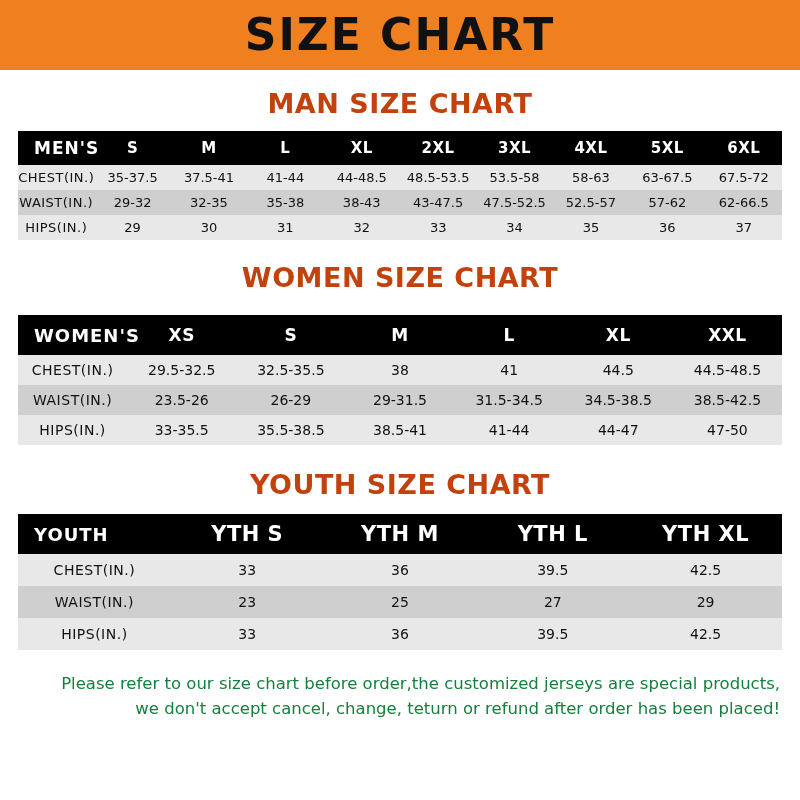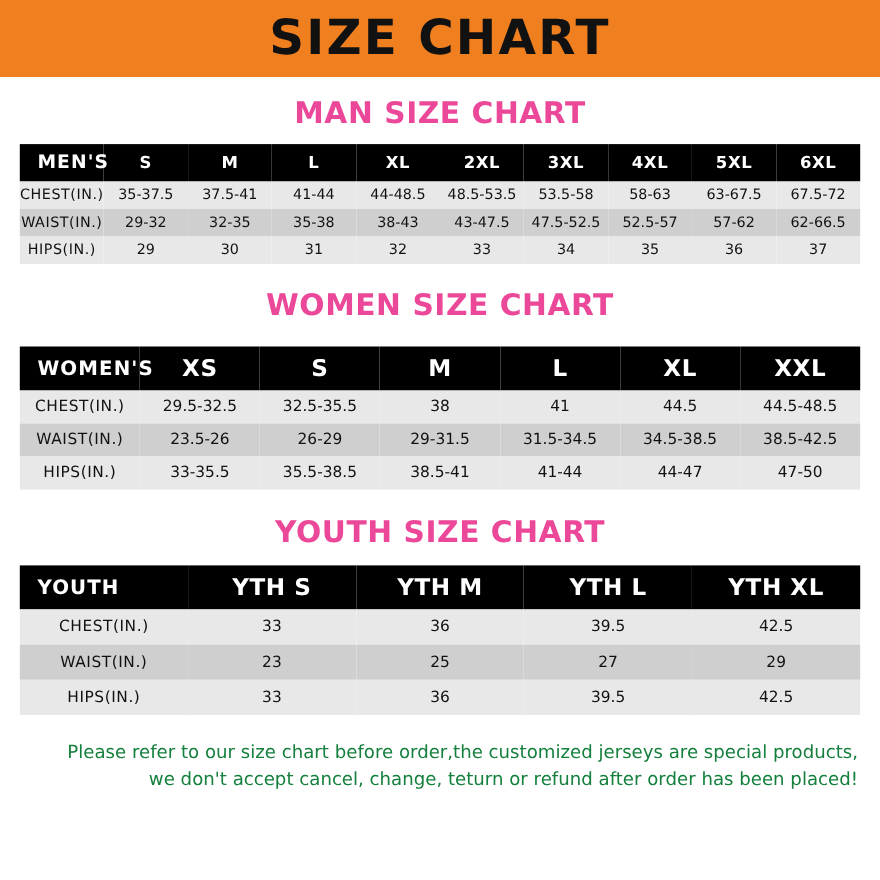--- a/index.html
+++ b/index.html
@@ -36,21 +36,21 @@
     line-height: 1;
   }
   .section {
     margin: 0 18px;
   }
   .section-title {
     text-align: center;
     font-family: "DejaVu Sans", sans-serif;
     font-weight: bold;
     font-size: 27px;
-    color: #ec4899;
+    color: #c2410c;
     letter-spacing: 0.5px;
   }
   .man-title { margin-top: 18px; margin-bottom: 12px; }
   .women-title { margin-top: 22px; margin-bottom: 22px; }
   .youth-title { margin-top: 24px; margin-bottom: 14px; }
 
   table.size-table {
     width: 100%;
     border-collapse: collapse;
     table-layout: fixed;
@@ -91,21 +91,21 @@
   }
   .size-table tbody tr.light { background: #e8e8e8; padding-left: 32px; }
   .size-table tbody tr.dark  { background: #cfcfcf; }
 
   
   #men-table thead th { font-size: 15px; }
   #men-table thead th.rowlabel { font-size: 17px; }
   #men-table tbody td { font-size: 13px; height: 25px; }
 
   
-  #women-table thead th { font-size: 21px; height: 40px; }
+  #women-table thead th { font-size: 17px; height: 40px; }
   #women-table thead th.rowlabel { font-size: 18px; }
   #women-table tbody td { font-size: 14px; height: 30px; }
 
   
   #youth-table thead th { font-size: 21px; height: 40px; }
   #youth-table thead th.rowlabel { font-size: 18px; }
   #youth-table tbody td { font-size: 14px; height: 32px; }
 
   .footer-note {
     margin: 22px 20px 0 20px;

